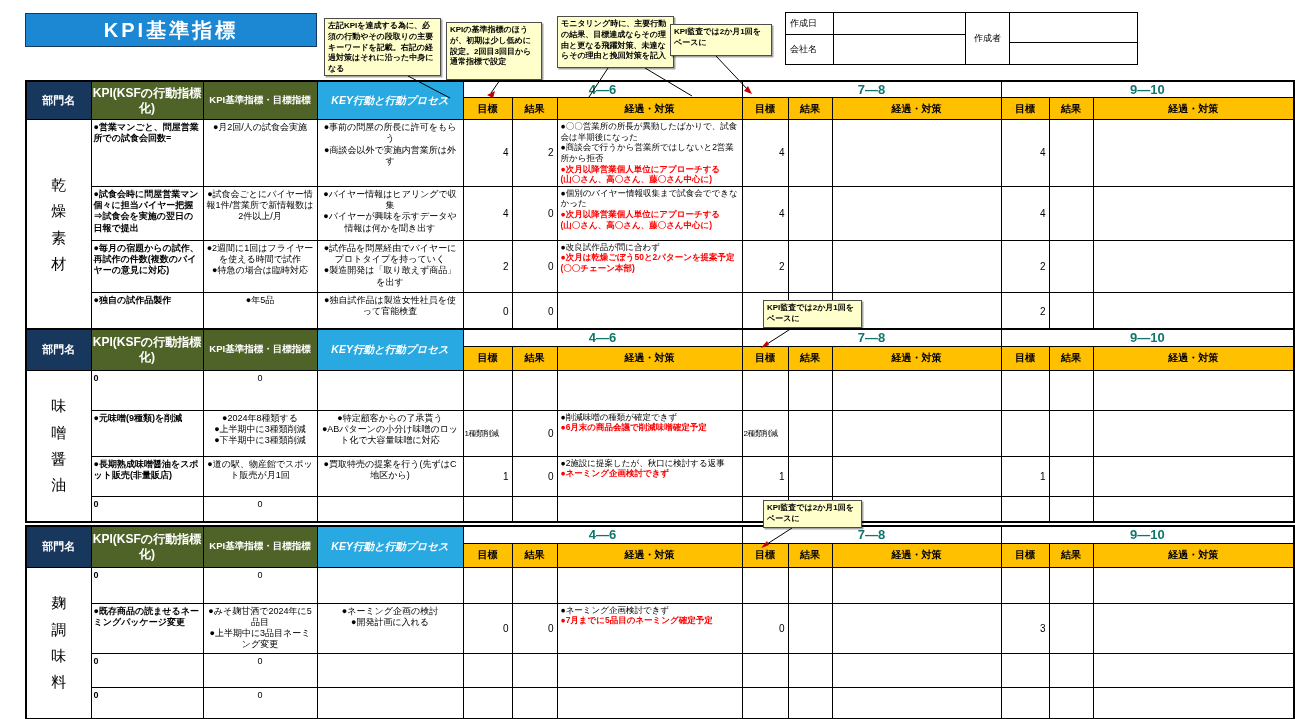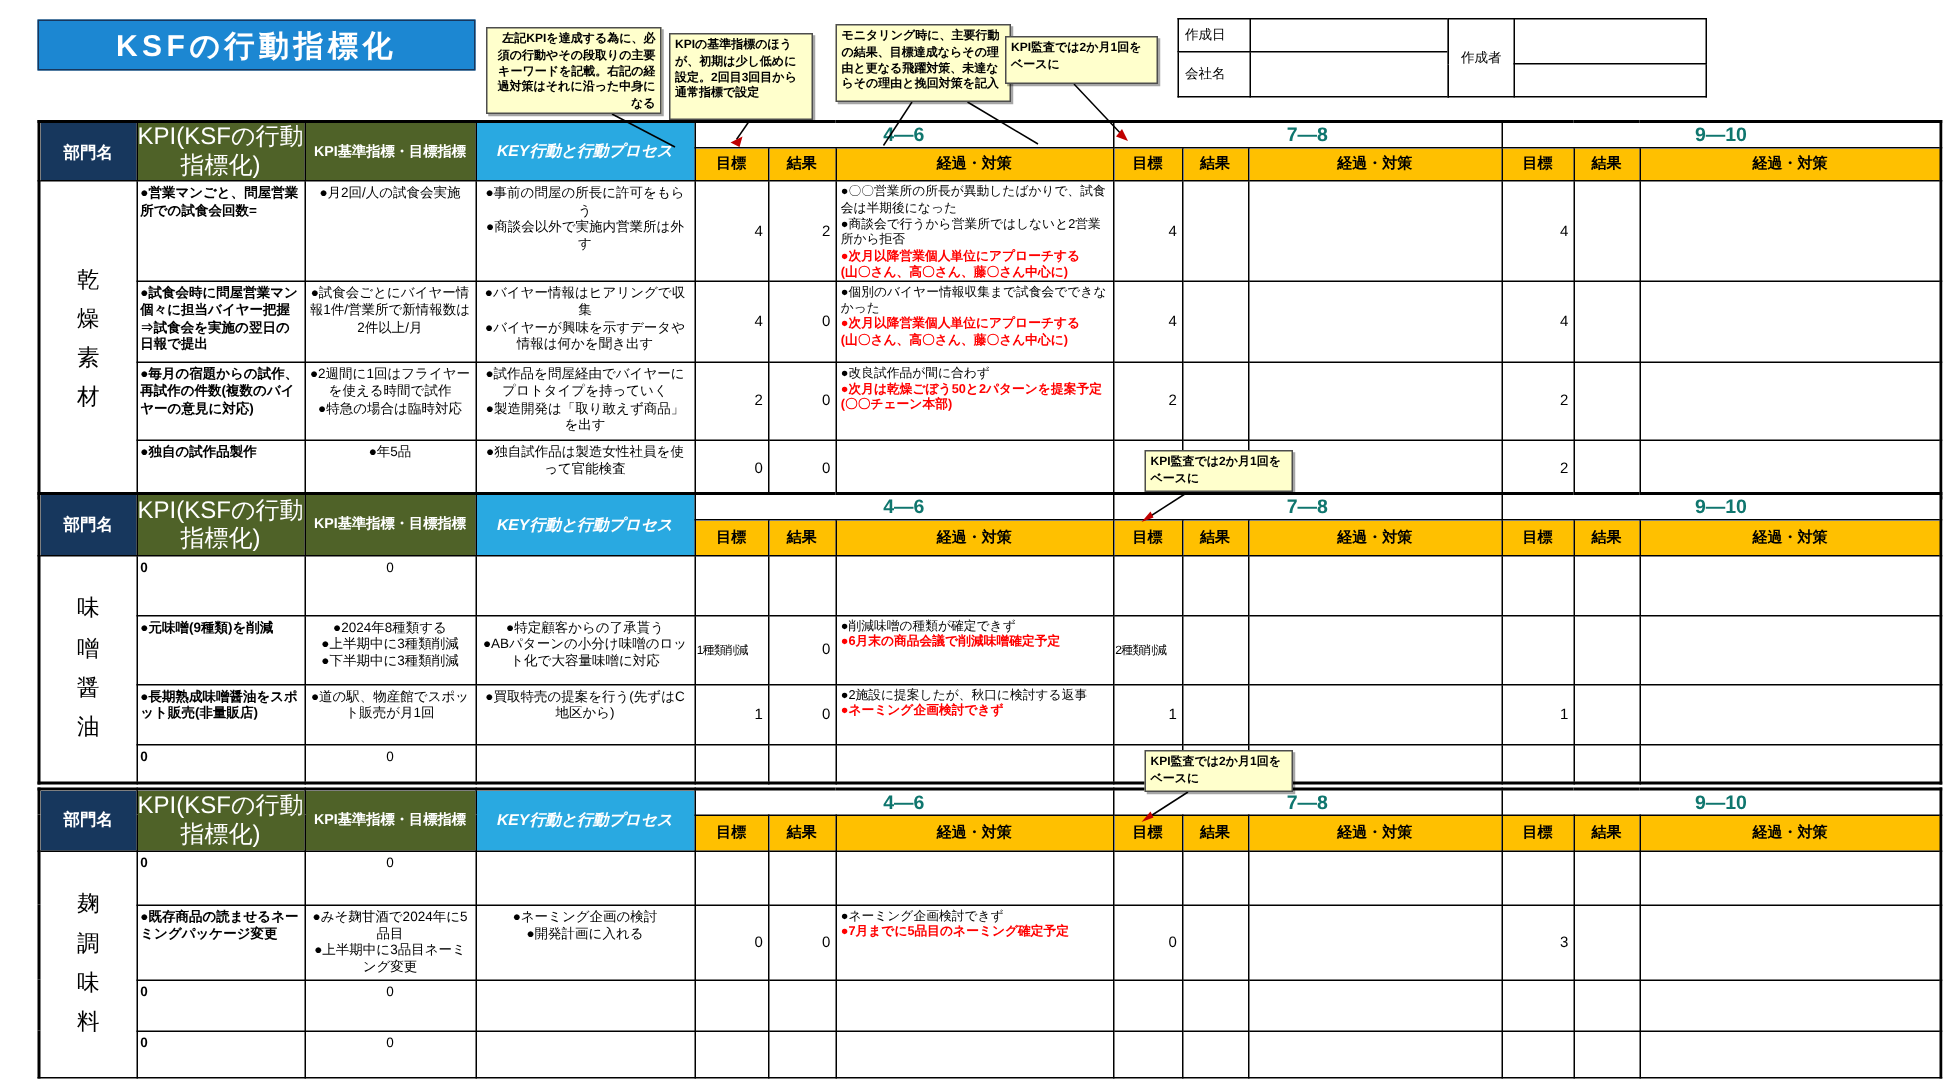--- a/index.html
+++ b/index.html
@@ -6,57 +6,57 @@
   html,body { width:1295px; height:719px; }
   body { position:relative; background:#fff; font-family:"Liberation Sans",sans-serif; color:#000; overflow:hidden; }
 
   .title-bar { position:absolute; left:25px; top:13px; width:292px; height:34px;
     background:#1c87d2; border:1px solid #17375d; color:#fff; font-size:20px; font-weight:bold;
     display:flex; align-items:center; justify-content:center; letter-spacing:3px; }
 
   .note { position:absolute; background:#ffffcc; border:1px solid #4d4d4d;
     box-shadow:1.5px 1.5px 0 rgba(0,0,0,.35); font-size:8px; font-weight:bold; line-height:1.35;
     padding:2px 3px; z-index:40; white-space:pre-line; }
-  .n1 { left:324px; top:18px; width:117px; height:58px;text-align:right; }
+  .n1 { left:324px; top:18px; width:117px; height:58px; }
   .n2 { left:446px; top:22px; width:96px; height:58px; }
   .n3 { left:557px; top:16px; width:117px; height:52px; }
   .n4 { left:670px; top:24px; width:102px; height:32px; }
   .n5 { left:763px; top:300px; width:99px; height:28px; }
   .n6 { left:763px; top:500px; width:99px; height:28px; }
 
   svg.overlay { position:absolute; left:0; top:0; width:1295px; height:719px; z-index:30; pointer-events:none; }
 
   table.info { position:absolute; top:12px; border-collapse:collapse; table-layout:fixed; background:#fff; }
   table.info td { border:1px solid #000; font-size:9px; padding:2px 4px; vertical-align:middle; overflow:hidden; }
   .ilabel { text-align:left; }
 
   table.kpi-table { position:absolute; left:25px; width:1268px; border-collapse:collapse;
     table-layout:fixed; background:#fff; border:2px solid #000; z-index:10; }
   .kpi-table th, .kpi-table td { border:1px solid #000; overflow:hidden; }
 
   th.h-dept  { background:#17375d; color:#fff; font-size:11px; font-weight:bold; text-align:center; vertical-align:middle; }
-  th.h-kpi   { background:#4f6228; color:#fff; font-size:16px; font-weight:normal; text-align:center; vertical-align:middle; line-height:1.2; }
+  th.h-kpi   { background:#4f6228; color:#fff; font-size:12px; font-weight:bold; text-align:center; vertical-align:middle; line-height:1.2; }
   th.h-std   { background:#4f6228; color:#fff; font-size:9.5px; font-weight:bold; text-align:center; vertical-align:middle; }
   th.h-key   { background:#29a9e1; color:#fff; font-size:10.5px; font-weight:bold; font-style:italic; text-align:center; vertical-align:middle; }
   th.h-period{ background:#fff; color:#0f766e; font-size:13px; font-weight:bold; text-align:center; vertical-align:middle; }
   th.h-sub   { background:#ffc000; color:#000; font-size:10px; font-weight:bold; text-align:center; vertical-align:middle; }
 
   td.c-dept { font-size:15px; text-align:center; vertical-align:middle; white-space:pre-line; line-height:1.75; }
   td.c-kpi  { font-size:9px; font-weight:bold; padding:2px 2px; line-height:1.25; vertical-align:top; white-space:pre-line; }
   td.c-std, td.c-key { font-size:9px; padding:2px 2px; line-height:1.25; vertical-align:top; white-space:pre-line;text-align:center; }
   td.c-goal, td.c-res { font-size:10px; text-align:right; vertical-align:middle; padding:0 3px; }
   td.c-goal.small { font-size:8px; letter-spacing:-0.5px; white-space:nowrap; padding:0 1px; text-align:left; }
   td.c-prog { font-size:8.5px; padding:1px 3px; line-height:1.25; vertical-align:top; }
   .pb { display:block; white-space:pre-line; color:#000; }
   .pr { display:block; white-space:pre-line; color:#f00; font-weight:bold; }
 </style>
 </head>
 <body>
 
-<div class="title-bar">KSFの行動指標化</div>
+<div class="title-bar">KPI基準指標</div>
 
 <div class="note n1">左記KPIを達成する為に、必須の行動やその段取りの主要キーワードを記載。右記の経過対策はそれに沿った中身になる</div>
 <div class="note n2">KPIの基準指標のほうが、初期は少し低めに設定。2回目3回目から通常指標で設定</div>
 <div class="note n3">モニタリング時に、主要行動の結果、目標達成ならその理由と更なる飛躍対策、未達ならその理由と挽回対策を記入</div>
 <div class="note n4">KPI監査では2か月1回をベースに</div>
 <div class="note n5">KPI監査では2か月1回をベースに</div>
 <div class="note n6">KPI監査では2か月1回をベースに</div>
 
 <svg class="overlay">
   <line x1="408" y1="76" x2="450" y2="98" stroke="#000" stroke-width="1"></line>

